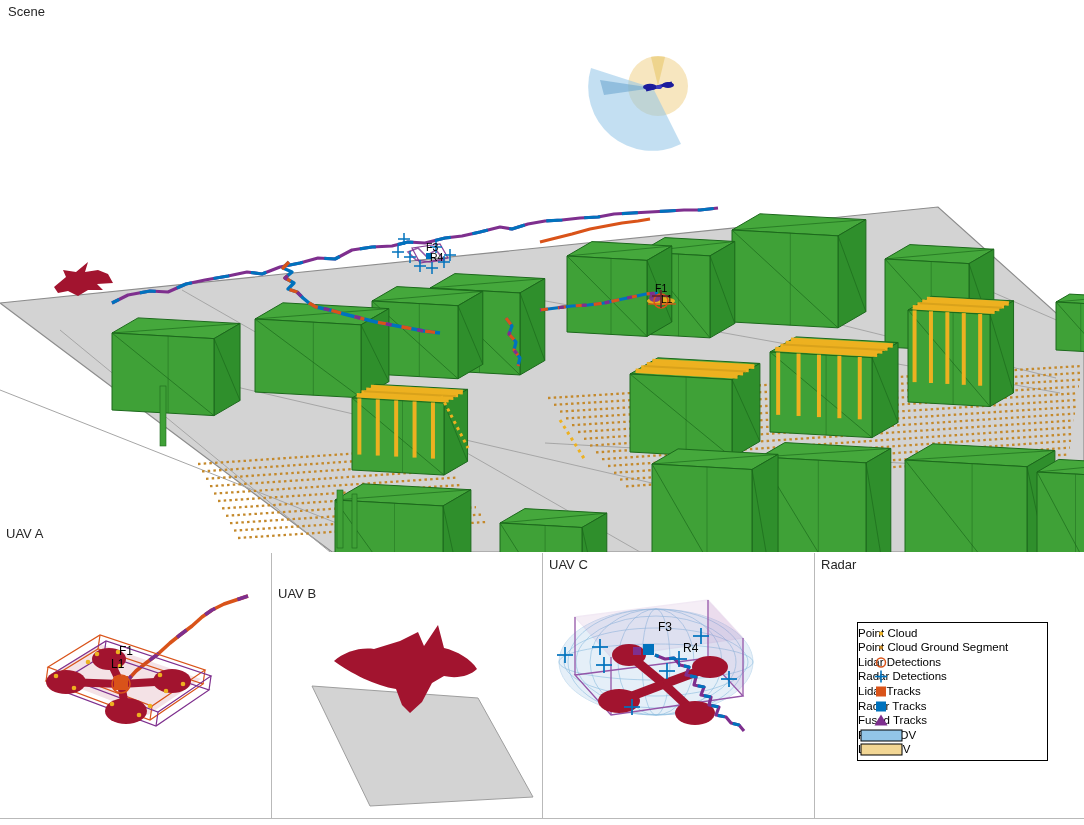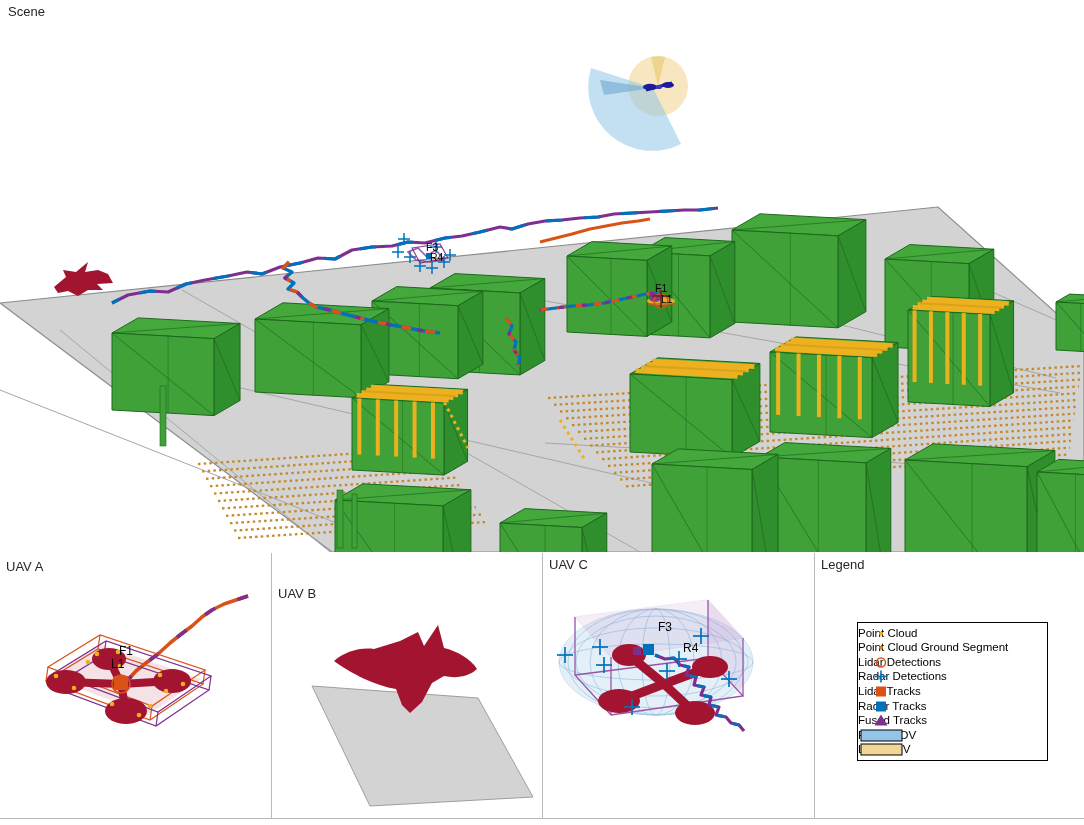--- a/index.html
+++ b/index.html
@@ -340,21 +340,21 @@
         <circle cx="139" cy="160" r="2.3" fill="#EDB120"></circle>
         <circle cx="150" cy="151" r="2.3" fill="#EDB120"></circle>
         <circle cx="88" cy="107" r="2.3" fill="#EDB120"></circle>
         <circle cx="166" cy="136" r="2.3" fill="#EDB120"></circle>
         <rect x="114" y="121" width="14" height="14" fill="#D95319"></rect>
         <circle cx="121" cy="129" r="9" fill="none" stroke="#D95319" stroke-width="1.6"></circle>
       </g>
     <text class="panellbl" x="119" y="100">F1</text>
     <text class="panellbl" x="111" y="113">L1</text>
   </svg>
-  <div class="ptitle" style="left:6px;top:559px">UAV A</div>
+  <div class="ptitle" style="left:6px;top:526px">UAV A</div>
 
   <svg id="uavB" style="left:272px;top:555px" width="270" height="263" viewBox="0 0 270 263">
     <g id="bGround">
         <polygon fill="#D3D3D3" stroke="#9e9e9e" stroke-width="1" points="40,131 206,143 261,242 98,251"></polygon>
       </g>
     <g id="bPlane">
         <path fill="#A2142F" d="M62 106 C72 97 88 92 102 94 L128 86 L146 77 L152 91 L166 70 L172 93 C185 96 199 104 205 114 C198 121 185 124 172 121 L160 128 L150 147 L138 158 L130 150 L124 134 C104 131 78 118 62 106 Z"></path>
       </g>
   </svg>
   <div class="ptitle" style="left:278px;top:586px">UAV B</div>
@@ -411,21 +411,21 @@
         <line stroke="#0072BD" stroke-width="1.7" x1="81" y1="152" x2="97" y2="152"></line>
         <line stroke="#0072BD" stroke-width="1.7" x1="89" y1="144" x2="89" y2="160"></line>
         <line stroke="#0072BD" stroke-width="1.7" x1="128" y1="104" x2="144" y2="104"></line>
         <line stroke="#0072BD" stroke-width="1.7" x1="136" y1="96" x2="136" y2="112"></line>
       </g>
     <text class="panellbl" x="115" y="76">F3</text>
     <text class="panellbl" x="140" y="97">R4</text>
   </svg>
   <div class="ptitle" style="left:549px;top:557px">UAV C</div>
 
-  <div class="ptitle" style="left:821px;top:557px">Legend</div>
+  <div class="ptitle" style="left:821px;top:557px">Radar</div>
   <div id="legendBox">
       <div class="lrow">
         <svg class="lmark" viewBox="0 0 46 13">
           <circle cx="23" cy="6.5" r="2" fill="#EDB120"></circle>
         </svg>
         <span class="llab">Point Cloud</span>
       </div>
       <div class="lrow">
         <svg class="lmark" viewBox="0 0 46 13">
           <circle cx="23" cy="6.5" r="2" fill="#C4892B"></circle>

